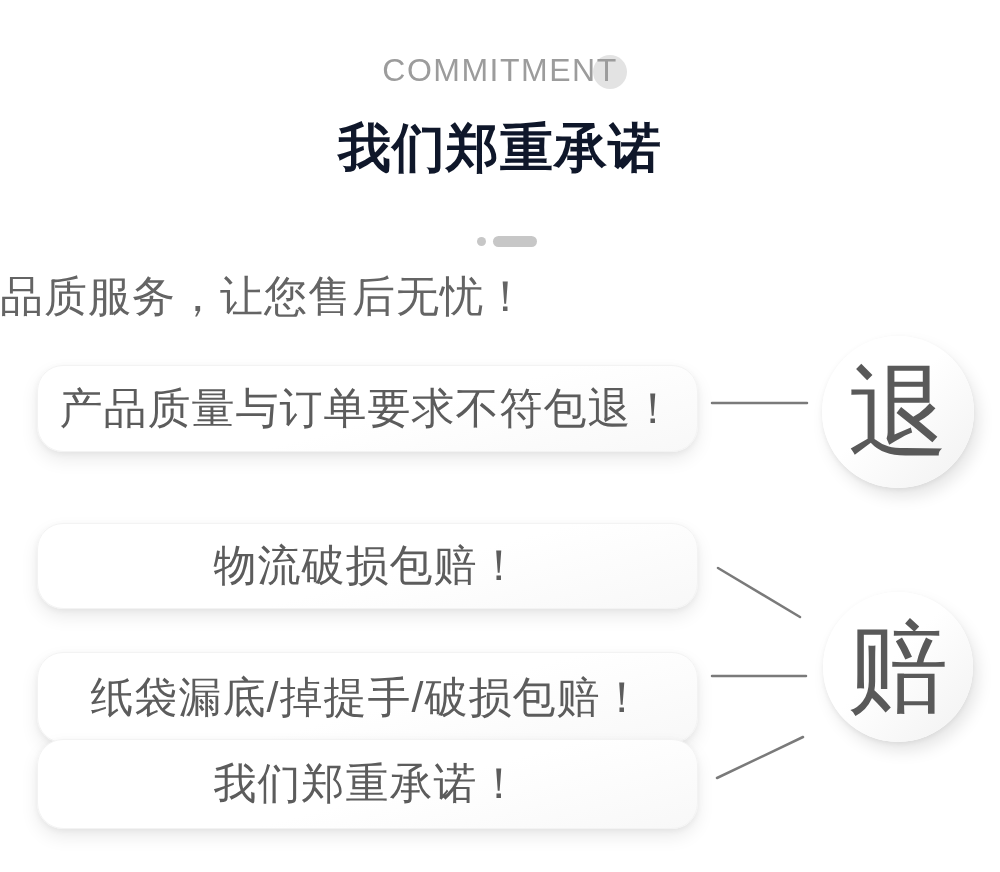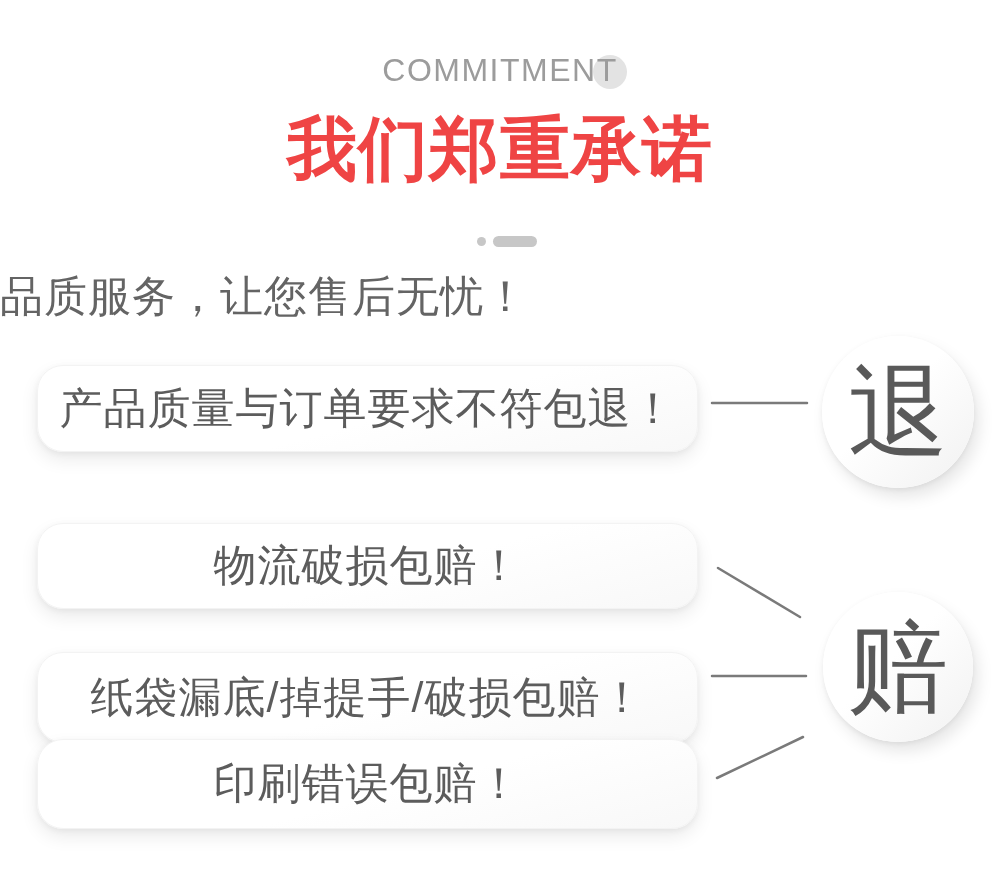--- a/index.html
+++ b/index.html
@@ -34,28 +34,28 @@
     left: 0;
     width: 100%;
     text-align: center;
     font-size: 32px;
     letter-spacing: 1.5px;
     color: #9c9c9c;
     z-index: 1;
   }
   .main-title {
     position: absolute;
-    top: 106px;
+    top: 115px;
     left: 0;
     width: 100%;
     text-align: center;
-    font-size: 70px;
+    font-size: 53px;
     font-weight: 900;
     letter-spacing: 1px;
-    color: #ef4444;
+    color: #0f172a;
     line-height: 1.25;
     z-index: 1;
   }
   .divider {
     position: absolute;
     left: 477px;
     top: 236px;
     display: flex;
     align-items: center;
     gap: 7px;
@@ -157,21 +157,21 @@
   <div class="pill pill-1">
     <span>产品质量与订单要求不符包退！</span>
   </div>
   <div class="pill pill-2">
     <span>物流破损包赔！</span>
   </div>
   <div class="pill pill-3">
     <span>纸袋漏底/掉提手/破损包赔！</span>
   </div>
   <div class="pill pill-4">
-    <span>印刷错误包赔！</span>
+    <span>我们郑重承诺！</span>
   </div>
 
   <div class="badge badge-return">
     <span>退</span>
   </div>
   <div class="badge badge-compensate">
     <span>赔</span>
   </div>
 
 </div>

